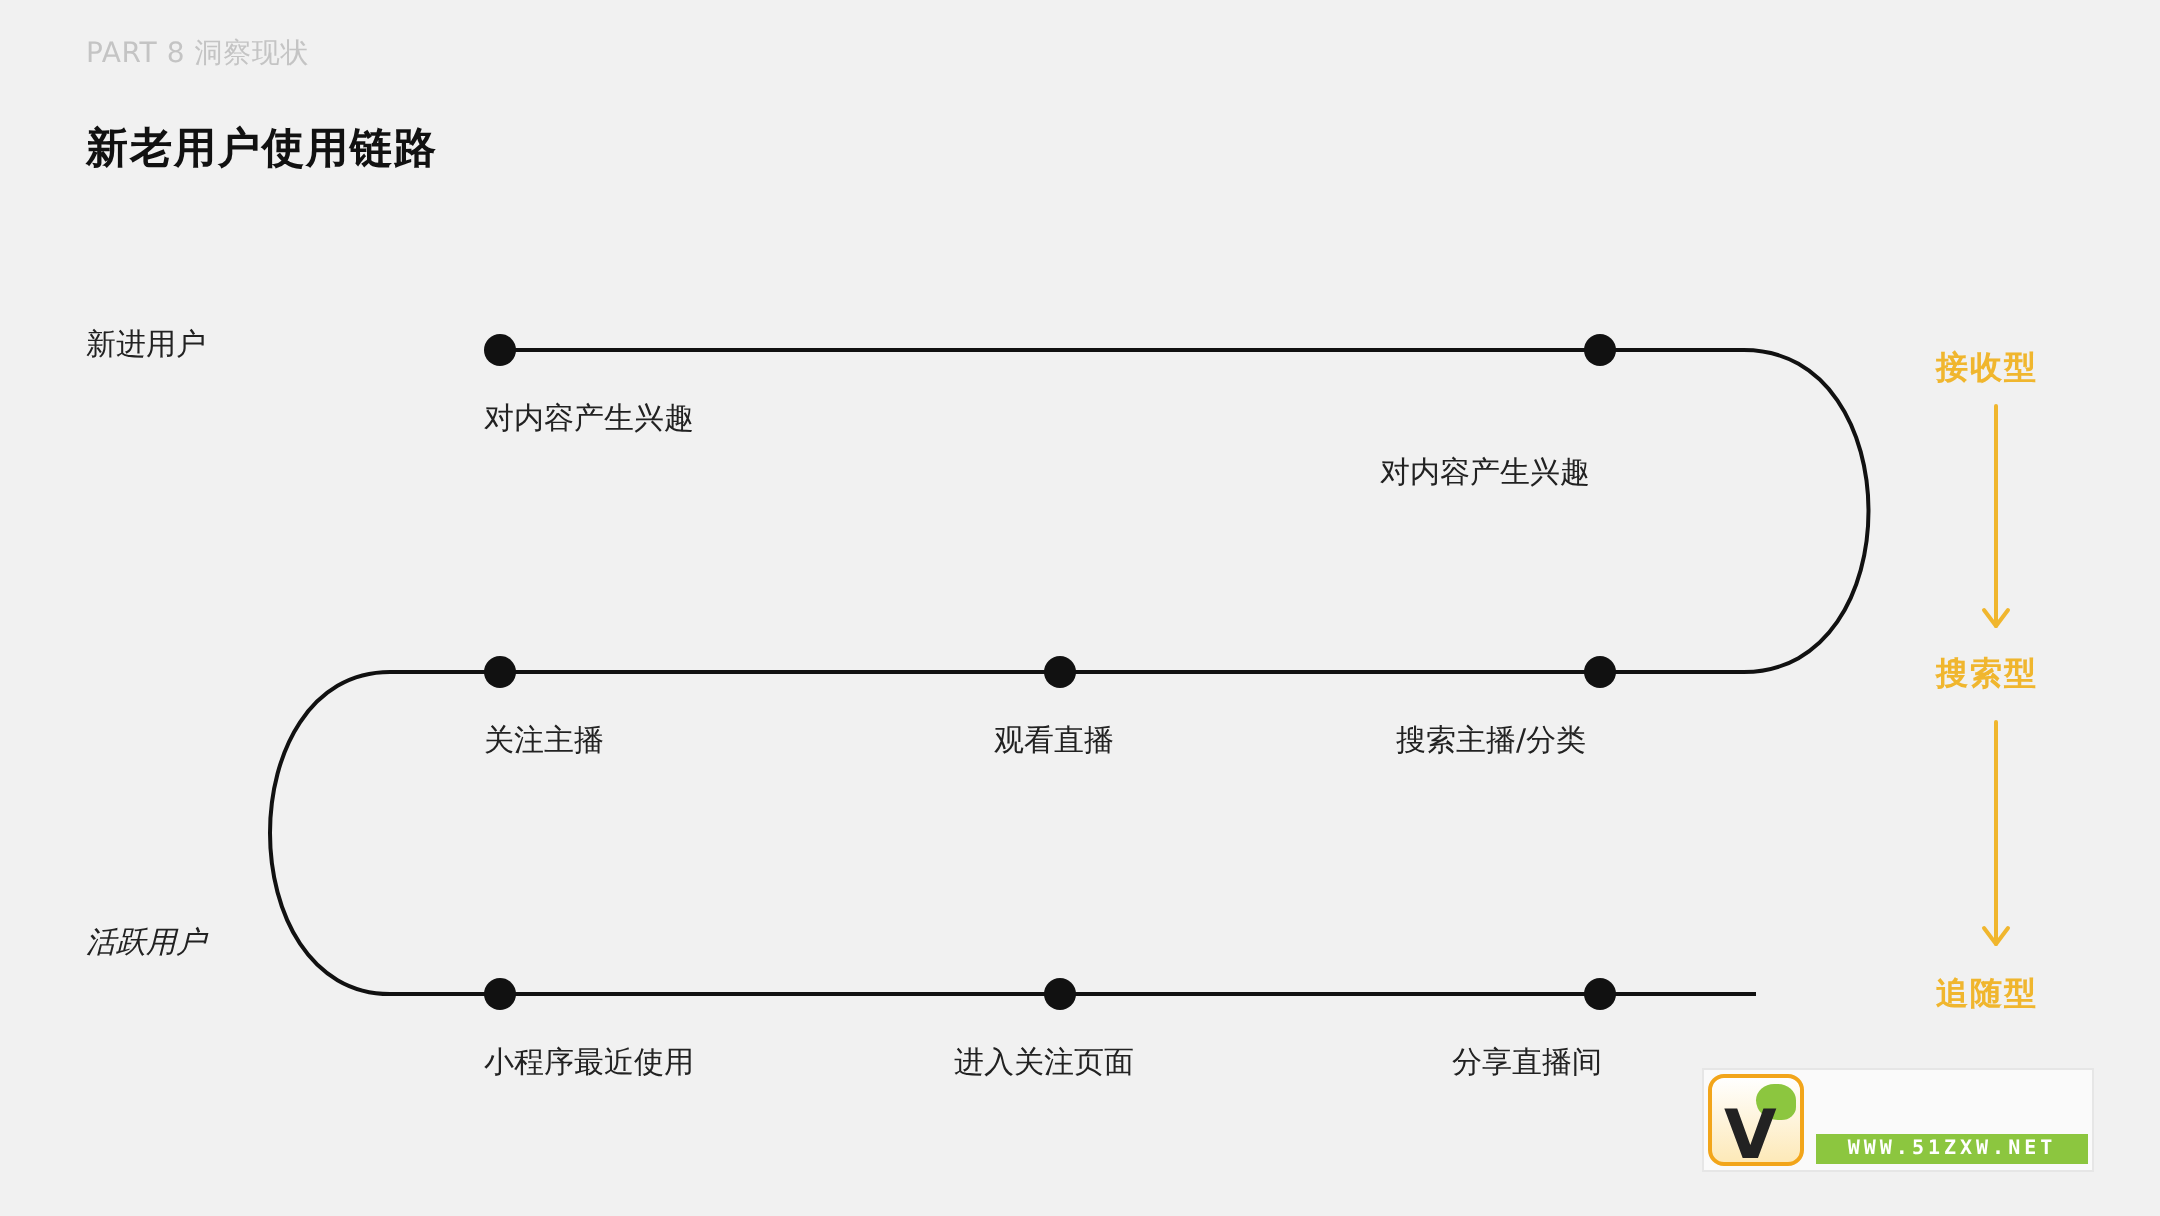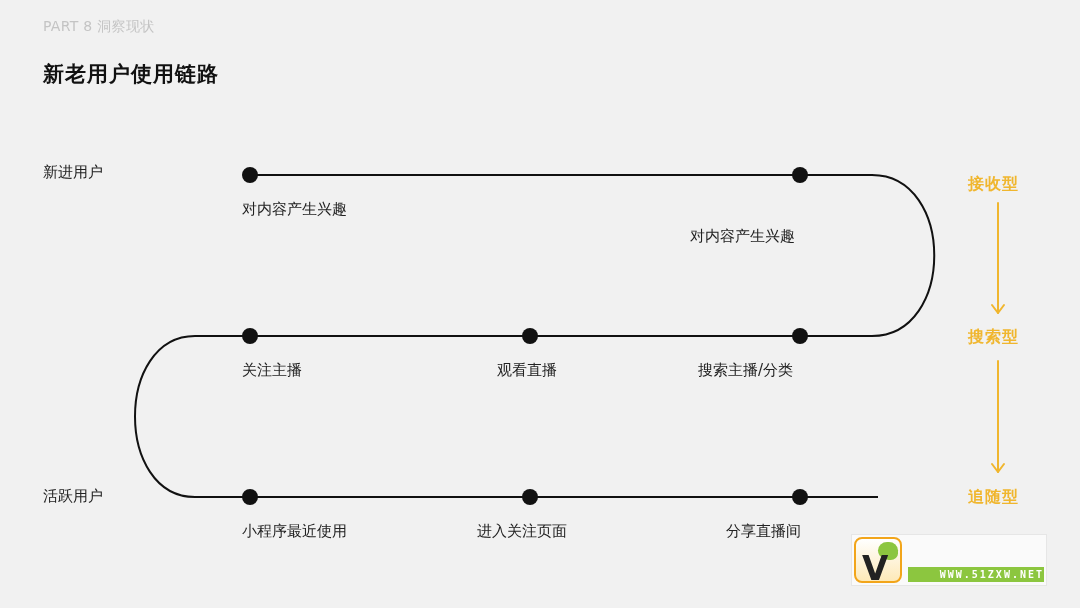--- a/index.html
+++ b/index.html
@@ -9,30 +9,30 @@
   .title { position:absolute; left:43px; top:50px; font-size:21px; font-weight:bold; color:#111; letter-spacing:1px;margin-top:10px; }
   .row-label { position:absolute; left:43px; font-size:15px; color:#222; }
   svg.path { position:absolute; left:0; top:0; }
   .node-label { position:absolute; font-size:15px; color:#222; white-space:nowrap; }
   .type-label { position:absolute; left:968px; font-size:16px; font-weight:bold; color:#f0b62e; white-space:nowrap; letter-spacing:1px; }
   .logo { position:absolute; left:851px; top:534px; width:196px; height:52px; background:#fafafa; border:1px solid #e6e6e6; }
   .logo-badge { position:absolute; left:2px; top:2px; width:48px; height:46px; border-radius:8px; border:2px solid #f2a51a; background:linear-gradient(#fff,#fde9b8); overflow:hidden; }
   .logo-v { position:absolute; left:6px; top:12px; font-family:"DejaVu Sans",sans-serif; font-size:34px; font-weight:bold; color:#222; line-height:1; }
   .logo-leaf { position:absolute; left:22px; top:3px; width:20px; height:18px; background:#8cc63f; border-radius:50% 50% 40% 60%; }
   .logo-cn { position:absolute; left:56px; top:3px; font-size:20px; font-weight:bold; color:#222; letter-spacing:2px; white-space:nowrap; }
-  .logo-url { position:absolute; left:56px; top:32px; width:136px; height:15px; background:#8cc63f; color:#fff; font-family:"DejaVu Sans Mono",monospace; font-size:10px; font-weight:bold; text-align:right; line-height:15px; letter-spacing:2px; }
+  .logo-url { position:absolute; left:56px; top:32px; width:136px; height:15px; background:#8cc63f; color:#fff; font-family:"DejaVu Sans Mono",monospace; font-size:10px; font-weight:bold; text-align:center; line-height:15px; letter-spacing:2px; }
 </style>
 </head>
 <body>
 
 <div class="part">PART 8 洞察现状</div>
 <div class="title">新老用户使用链路</div>
 
 <div class="row-label" style="top:163px;">新进用户</div>
-<div class="row-label" style="top:487px;">活跃用户</div>
+<div class="row-label" style="top:462px;font-style:italic;">活跃用户</div>
 
 <svg class="path" width="1080" height="608">
   <path d="M250 175 L872 175 C 955 175, 955 336, 872 336 L195 336 C 115 336, 115 497, 195 497 L878 497" fill="none" stroke="#111" stroke-width="2"></path>
   <g fill="#111">
     <circle cx="250" cy="175" r="8"></circle>
     <circle cx="800" cy="175" r="8"></circle>
     <circle cx="250" cy="336" r="8"></circle>
     <circle cx="530" cy="336" r="8"></circle>
     <circle cx="800" cy="336" r="8"></circle>
     <circle cx="250" cy="497" r="8"></circle>

